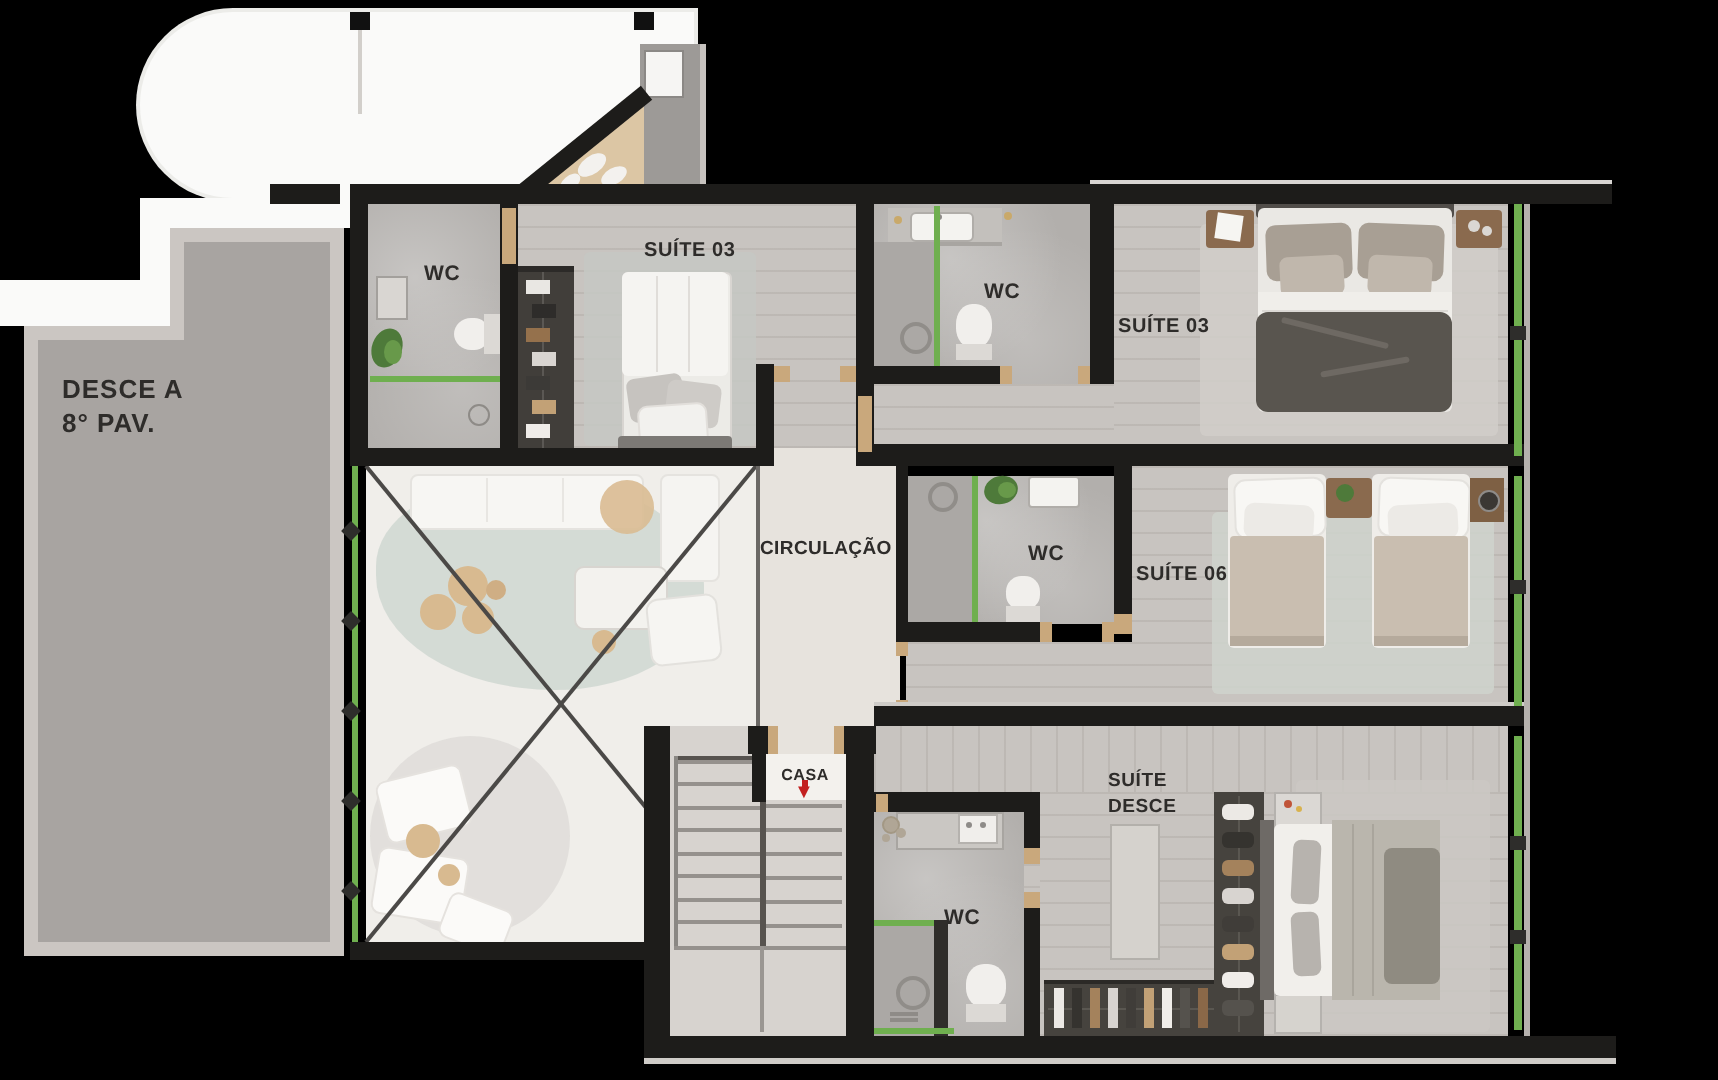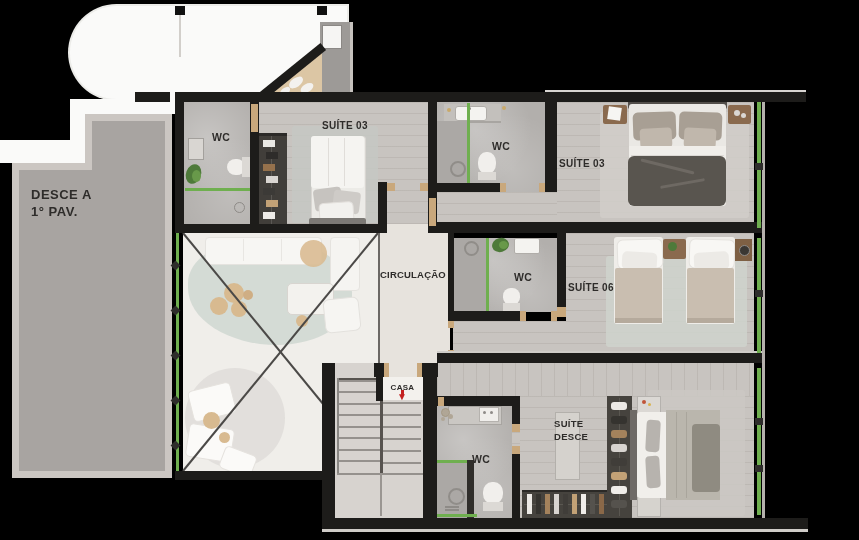--- a/index.html
+++ b/index.html
@@ -303,31 +303,31 @@
   <div class="a green" style="left:757px;top:102px;width:3.5px;height:126px;"></div>
   <div class="a green" style="left:757px;top:238px;width:3.5px;height:115px;"></div>
   <div class="a green" style="left:757px;top:368px;width:3.5px;height:147px;"></div>
   <div class="a" style="left:755px;top:163px;width:8px;height:7px;background:#2e2d2b;"></div>
   <div class="a" style="left:755px;top:290px;width:8px;height:7px;background:#2e2d2b;"></div>
   <div class="a" style="left:755px;top:418px;width:8px;height:7px;background:#2e2d2b;"></div>
   <div class="a" style="left:755px;top:465px;width:8px;height:7px;background:#2e2d2b;"></div>
 
   <div class="lbl" style="left:31px;top:186px;font-size:13px;line-height:17px;letter-spacing:.5px;">
     <div>DESCE A</div>
-    <div>1° PAV.</div>
+    <div>8° PAV.</div>
   </div>
   <div class="lbl" style="left:212px;top:131px;font-size:10.5px;">WC</div>
   <div class="lbl" style="left:322px;top:120px;font-size:10px;text-align:right;">SUÍTE 03</div>
   <div class="lbl" style="left:492px;top:140px;font-size:10.5px;">WC</div>
   <div class="lbl" style="left:559px;top:158px;font-size:10px;">SUÍTE 03</div>
   <div class="lbl" style="left:380px;top:269px;font-size:9.5px;letter-spacing:.2px;">CIRCULAÇÃO</div>
   <div class="lbl" style="left:514px;top:271px;font-size:10.5px;">WC</div>
   <div class="lbl" style="left:568px;top:282px;font-size:10px;">SUÍTE 06</div>
   <div class="lbl" style="left:382px;top:383px;width:41px;font-size:8px;text-align:center;">CASA</div>
   <span class="a" style="left:397px;top:392px;font-size:10px;color:#c3201f;line-height:10px;">▼</span>
   <div class="a" style="left:401px;top:390px;width:3px;height:5px;background:#c3201f;"></div>
   <div class="lbl" style="left:472px;top:453px;font-size:10.5px;">WC</div>
-  <div class="lbl" style="left:554px;top:384px;font-size:9.5px;line-height:13px;margin-top:33px;">
+  <div class="lbl" style="left:554px;top:384px;font-size:9.5px;line-height:13px;">
     <div>SUÍTE</div>
     <div>DESCE</div>
   </div>
 
 </div>
 
 </body></html>

